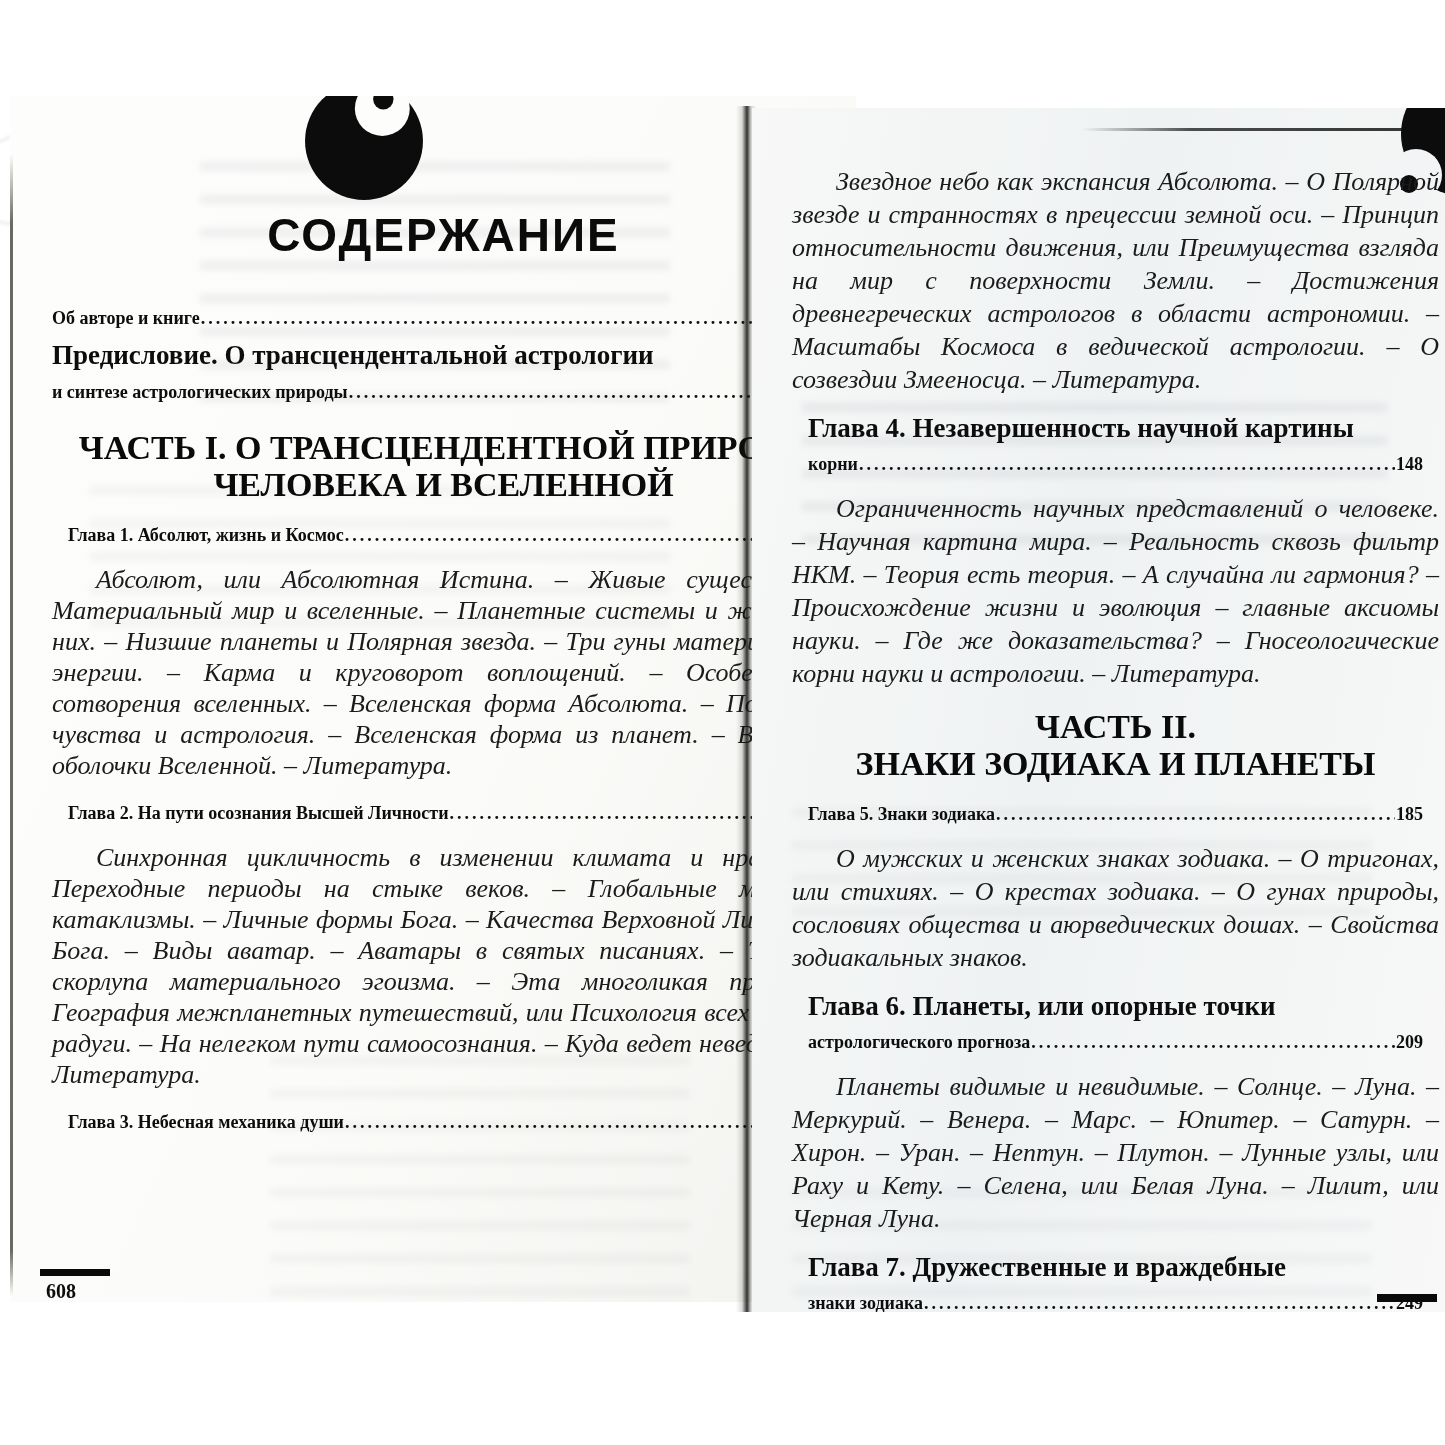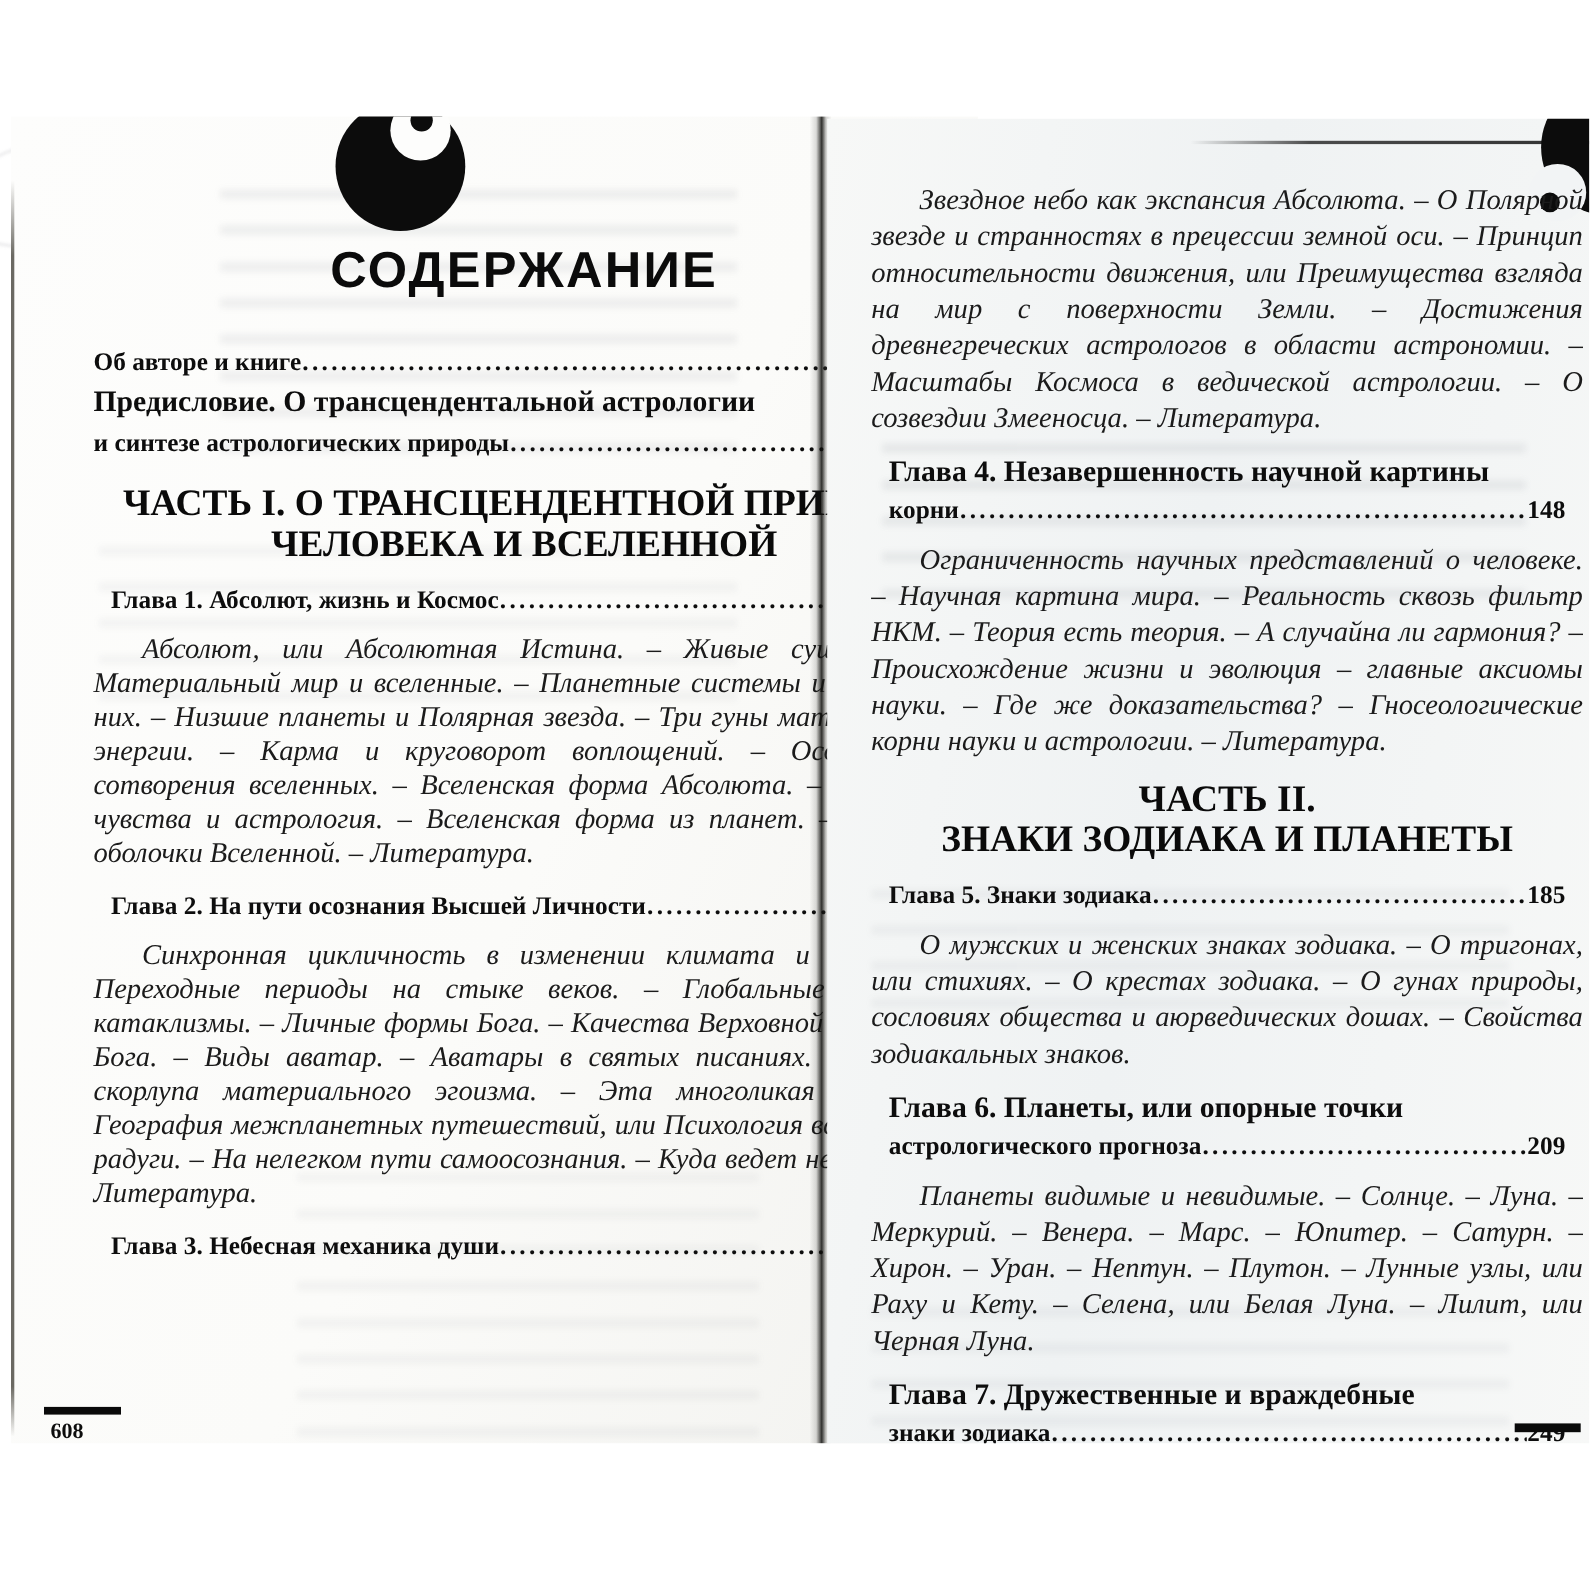--- a/index.html
+++ b/index.html
@@ -1,22 +1,22 @@
 <!DOCTYPE html>
 <html lang="ru"><head>
 <meta charset="utf-8">
 <style>
   html,body{margin:0;padding:0;}
   .photo{position:relative;width:1445px;height:1445px;background:#ffffff;overflow:hidden;
          font-family:"Liberation Serif",serif;color:#141414;}
 
   
   .page{position:absolute;overflow:hidden;}
-  .page-left{left:10px;top:106px;width:846px;height:1206px;
-     background:linear-gradient(115deg,#fdfdfc 0%,#fbfbf9 55%,#f2f2ef 100%);padding-left:33px;}
+  .page-left{left:10px;top:96px;width:846px;height:1206px;
+     background:linear-gradient(115deg,#fdfdfc 0%,#fbfbf9 55%,#f2f2ef 100%);}
   .page-left::before{content:"";position:absolute;left:0;top:58px;bottom:6px;width:3px;
      background:linear-gradient(180deg,rgba(70,68,60,0) 0%,rgba(70,68,60,.8) 6%,rgba(70,68,60,.8) 96%,rgba(70,68,60,0) 100%);}
   .page-right{left:752px;top:108px;width:693px;height:1204px;
      background:linear-gradient(100deg,#f7f8f7 0%,#eff2f3 45%,#f7f8f7 100%);}
   .gutter{position:absolute;left:736px;top:106px;width:20px;height:1206px;
      background:linear-gradient(90deg,rgba(0,0,0,0) 0%,rgba(25,25,22,.15) 30%,rgba(15,15,12,.85) 55%,rgba(80,80,75,.25) 75%,rgba(0,0,0,0) 100%);}
   .topline{position:absolute;top:20px;left:330px;right:0;height:3px;
      background:linear-gradient(90deg,rgba(20,20,20,0) 0%,rgba(20,20,20,.75) 30%,rgba(15,15,15,.85) 100%);}
 
   
@@ -34,21 +34,21 @@
   
   .logo{position:absolute;}
   .logo-left{left:293px;top:-18px;width:122px;height:122px;}
   .logo-right{left:627px;top:-30px;width:145px;height:145px;}
 
   
   .content{position:relative;margin:112px 21px 0 42px;}
   .content-right{margin:57px 6px 0 40px;}
   .contents-title{font-family:"Liberation Sans",sans-serif;font-weight:700;font-size:46px;
      letter-spacing:2px;text-align:center;color:#0b0b0b;margin:0 0 38px 0;}
-  .toc-row{display:flex;align-items:baseline;font-weight:700;font-size:23px;line-height:37px;color:#0d0d0d;}
+  .toc-row{display:flex;align-items:baseline;font-weight:700;font-size:18px;line-height:37px;color:#0d0d0d;}
   .entry-pre{font-weight:700;font-size:27px;line-height:37px;color:#0d0d0d;}
   .toc-label{white-space:nowrap;}
   .toc-dots{flex:1;overflow:hidden;white-space:nowrap;letter-spacing:3px;margin:0 1px;}
   .toc-dots::after{content:"..........................................................................................................";}
   .toc-page{white-space:nowrap;}
   .entry.chapter{margin:14px 16px 8px;}
   .part-heading{text-align:center;font-weight:700;font-size:34px;line-height:37px;margin:18px 0 12px;color:#0a0a0a;}
   .summary{font-style:italic;font-size:26px;line-height:31px;text-align:justify;text-indent:44px;
      margin:10px 0 14px;color:#1b1b1b;}
   .content-right .summary{line-height:33px;margin-bottom:12px;}

